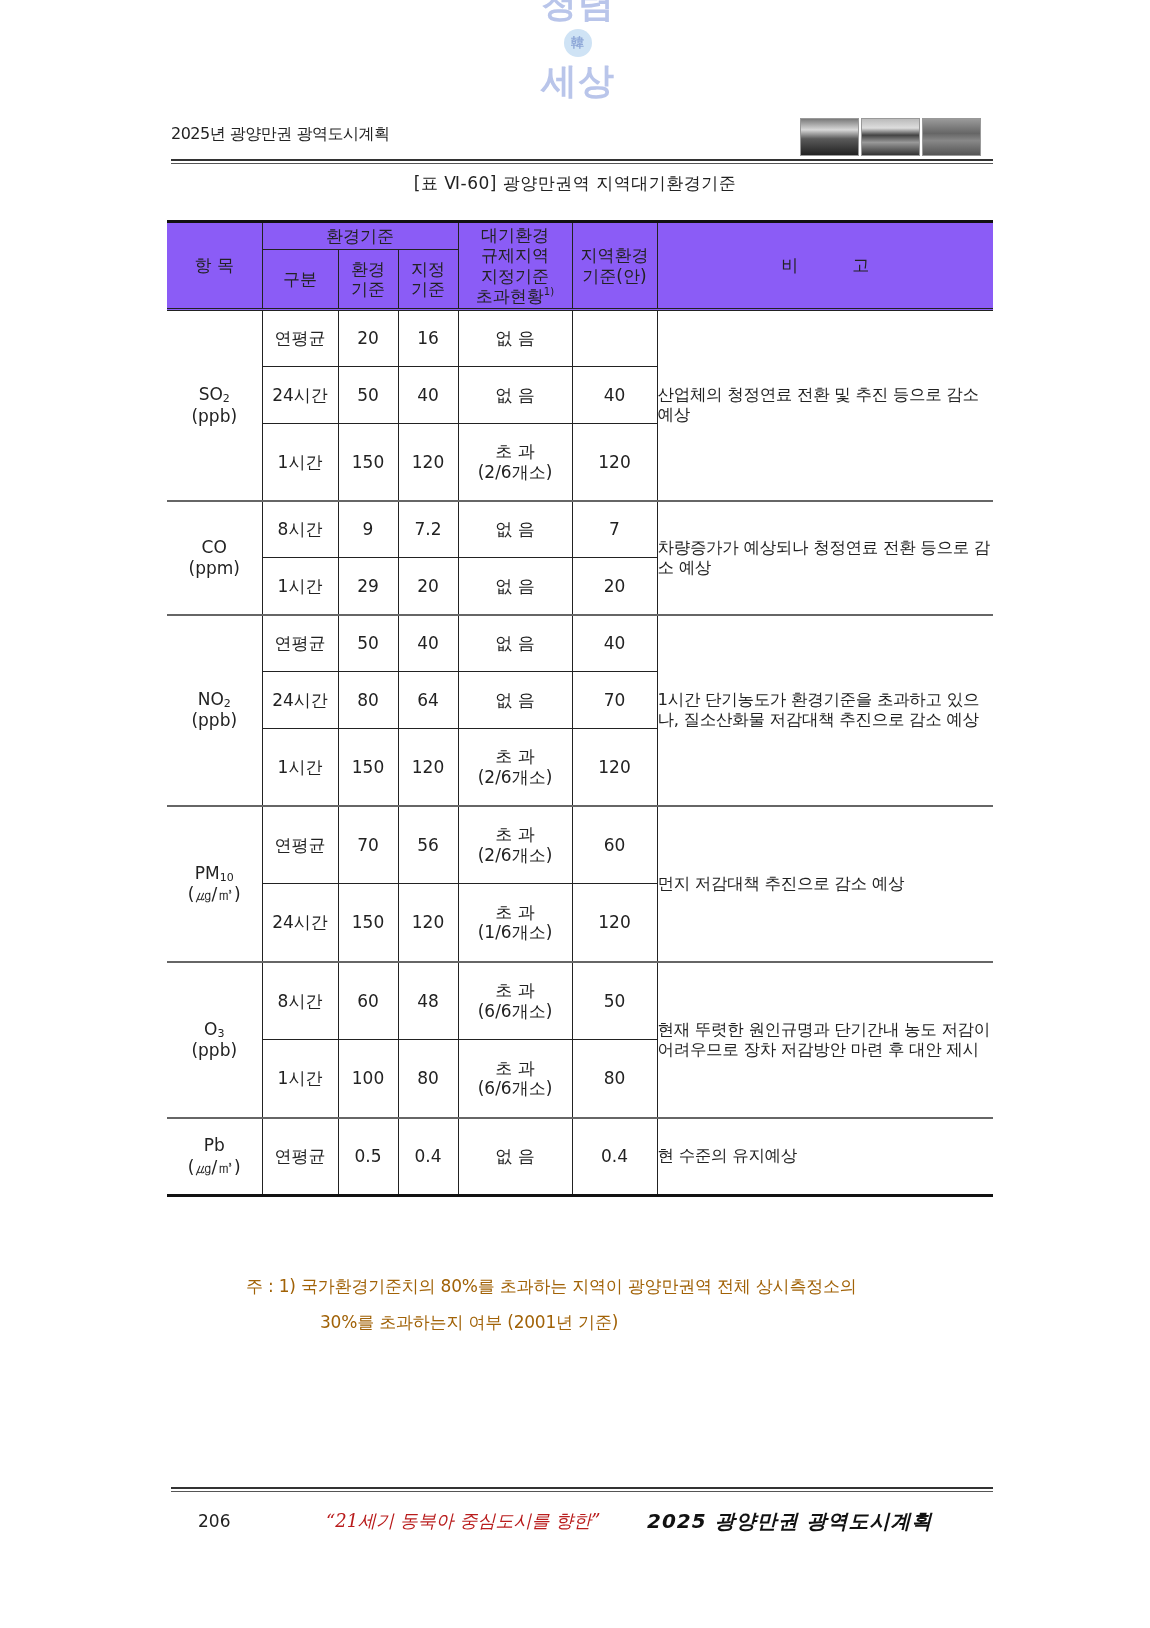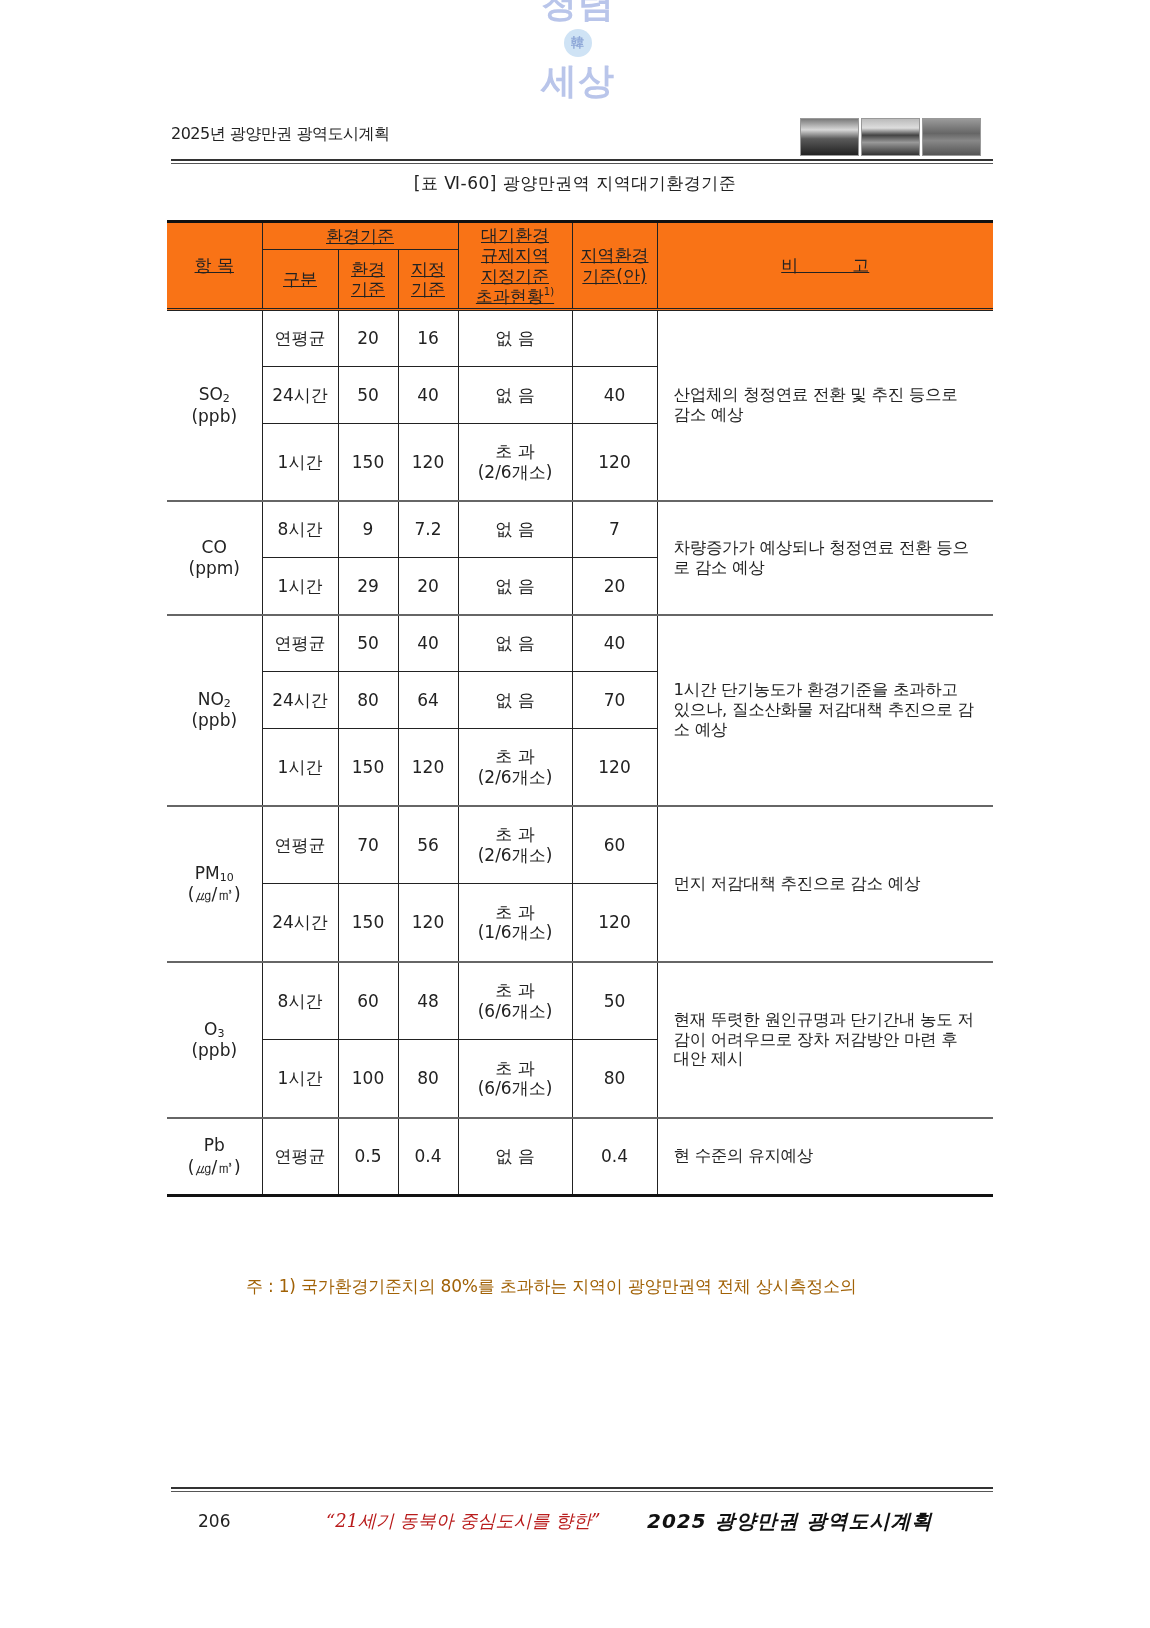--- a/index.html
+++ b/index.html
@@ -15,29 +15,29 @@
     .photo.p1 { background: linear-gradient(180deg, #7a7a7a 0%, #d8d8d8 30%, #5a5a5a 55%, #222 100%); }
     .photo.p2 { background: linear-gradient(180deg, #bbb 0%, #ddd 25%, #444 45%, #999 65%, #333 100%); }
     .photo.p3 { background: linear-gradient(180deg, #9a9a9a 0%, #666 40%, #888 60%, #555 100%); }
     .header-rule-1 { position: absolute; left: 171px; top: 159px; width: 822px; height: 2px; background: #333; }
     .header-rule-2 { position: absolute; left: 171px; top: 163px; width: 822px; height: 1px; background: #555; }
 
     .caption { position: absolute; left: 0; width: 1150px; top: 172px; text-align: center; font-size: 17px; color: #222; letter-spacing: 0.5px; }
 
     table.main { position: absolute; left: 167px; top: 220px; width: 826px; border-collapse: collapse; font-size: 17px; color: #222; }
     table.main td, table.main th { border: 1px solid #222; text-align: center; vertical-align: middle; font-weight: normal; line-height: 1.2; }
-    table.main thead th { background: #f97316; text-decoration: underline; }
+    table.main thead th { background: #8b5cf6; }
     table.main thead tr:first-child th { border-top: 3px solid #111; }
     table.main thead tr.hdr2 th { border-bottom: 3px double #222; }
     table.main thead th.rowspan2 { border-bottom: 3px double #222; }
     table.main td:first-child, table.main th:first-child { border-left: none; }
     table.main td:last-child, table.main th:last-child { border-right: none; }
     table.main tbody tr.group-start td { border-top: 2px solid #666; }
     table.main tbody tr.last-row td { border-bottom: 3px solid #111; }
-    td.note { text-align: left !important; padding: 0 16px; font-size: 16.5px; letter-spacing: -0.3px; }
+    td.note { text-align: left !important; padding: 0 0; font-size: 16.5px; letter-spacing: -0.3px; }
     td.item { font-size: 17px; }
     sub { font-size: 11px; vertical-align: -2px; }
     sup { font-size: 10px; }
     .unit { display: block; }
 
     .footnote { position: absolute; left: 246px; top: 1268px; font-size: 17px; color: #a16207; line-height: 36px; letter-spacing: -0.2px; }
     .footnote .l2 { padding-left: 74px; }
 
     .footer-rule-1 { position: absolute; left: 171px; top: 1487px; width: 822px; height: 2px; background: #333; }
     .footer-rule-2 { position: absolute; left: 171px; top: 1491px; width: 822px; height: 1px; background: #555; }
@@ -255,19 +255,20 @@
           <span class="unit">없 음</span>
         </td>
         <td>0.4</td>
         <td class="note" rowspan="1">현 수준의 유지예상</td>
       </tr>
     </tbody>
 </table>
 
 <div class="footnote">
   <div>주 : 1) 국가환경기준치의 80%를 초과하는 지역이 광양만권역 전체 상시측정소의</div>
+  <div class="l2">30%를 초과하는지 여부 (2001년 기준)</div>
 </div>
 
 <div class="footer-rule-1"></div>
 <div class="footer-rule-2"></div>
 <div class="page-number">206</div>
 <div class="footer-slogan">“21세기 동북아 중심도시를 향한”</div>
 <div class="footer-plan">2025 광양만권 광역도시계획</div>
 
 </body></html>

